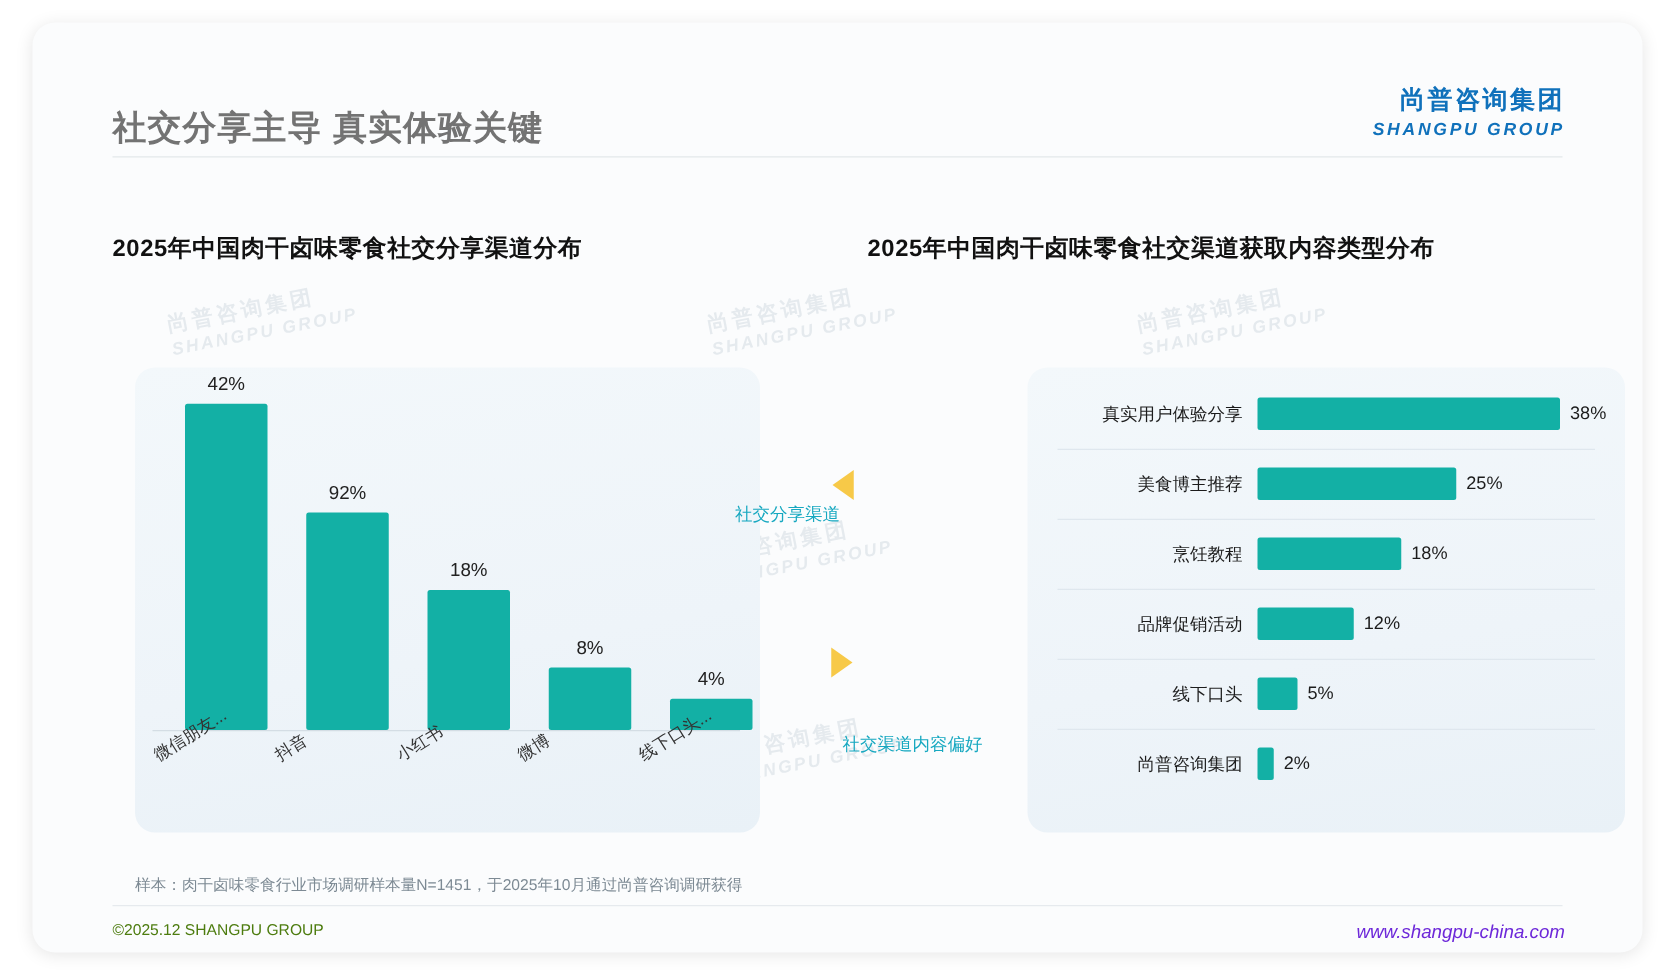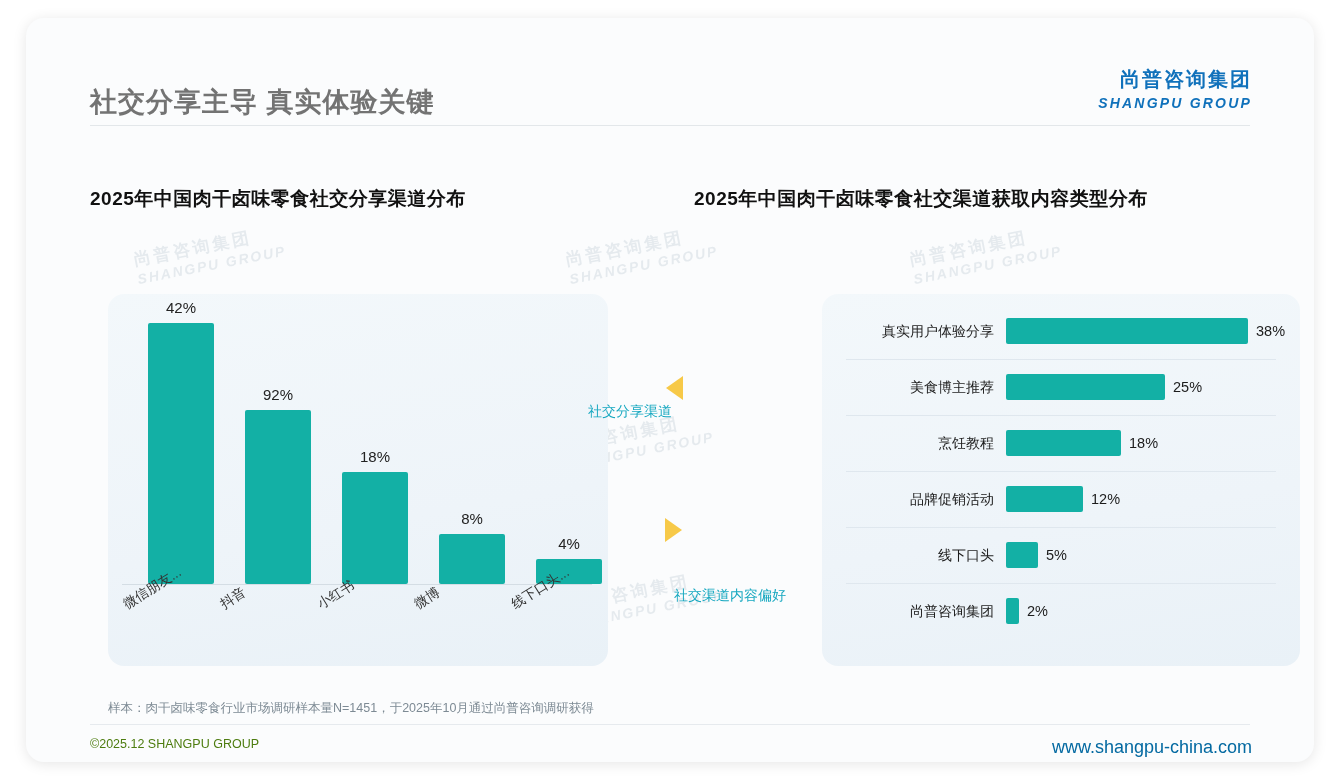--- a/index.html
+++ b/index.html
@@ -188,22 +188,23 @@
     position: absolute;
     left: 64px;
     top: 719px;
     font-size: 12.5px;
     color: #4d7c0f;
   }
   .footer-right {
     position: absolute;
     right: 62px;
     top: 719px;
-    font-size: 18px;
-    color: #0369a1;
+    font-size: 15px;
+    color: #6d28d9;
+    font-style: italic;
   }
 </style>
 </head>
 <body>
 
 <div class="slide">
 
   <div class="header">
     <div class="slide-title">社交分享主导 真实体验关键</div>
     <div class="logo">

